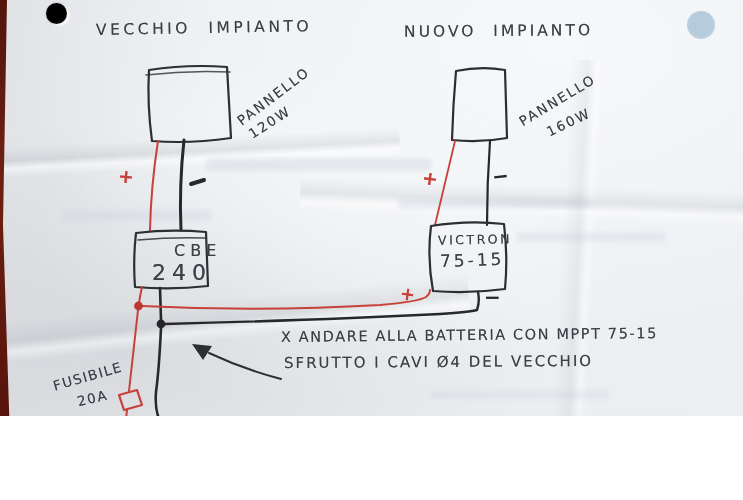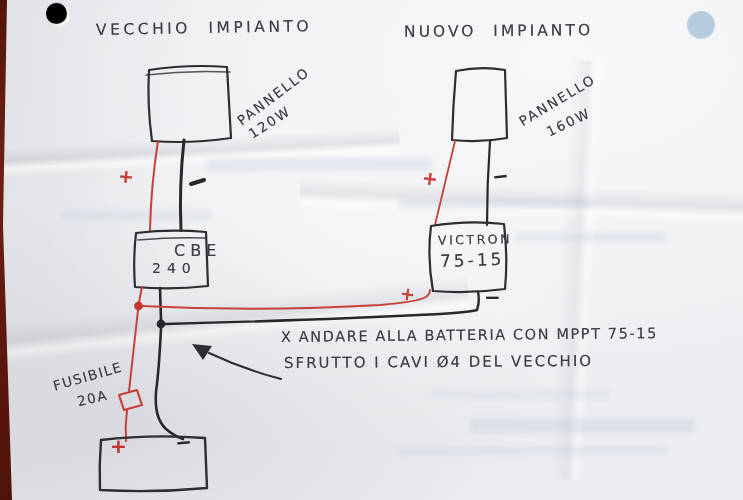--- a/index.html
+++ b/index.html
@@ -1,18 +1,18 @@
 <!DOCTYPE html>
 <html><head>
 <meta charset="utf-8">
 <style>
   html,body{margin:0;padding:0;}
   #stage{
     position:relative;
-    width:743px;height:500px;
+    width:743px;height:416px;
     overflow:hidden;
     font-family:"DejaVu Sans",sans-serif;
     background:
       radial-gradient(900px 520px at 75% 12%, #f7f8fa 0%, rgba(247,248,250,0) 60%),
       radial-gradient(760px 420px at 18% 85%, rgba(150,152,162,0.22) 0%, rgba(150,152,162,0) 55%),
       radial-gradient(500px 300px at 45% 55%, rgba(255,255,255,0.5) 0%, rgba(255,255,255,0) 60%),
       linear-gradient(100deg, rgba(120,122,132,0.10), rgba(120,122,132,0) 28%),
       #eceef1;
   }
   .crease{position:absolute;pointer-events:none;}
@@ -105,21 +105,21 @@
   <div class="hw" style="left:96px;top:19px;font-size:15.5px;letter-spacing:3.5px;word-spacing:9px;transform:rotate(-1deg);">VECCHIO IMPIANTO</div>
   <div class="hw" style="left:404px;top:22px;font-size:15.5px;letter-spacing:3px;word-spacing:9px;transform:rotate(-0.5deg);">NUOVO IMPIANTO</div>
 
   <div class="hw" style="left:230px;top:88px;font-size:13.5px;letter-spacing:2px;transform:rotate(-37deg);">PANNELLO</div>
   <div class="hw" style="left:246px;top:114px;font-size:13.5px;letter-spacing:2px;transform:rotate(-33deg);">120W</div>
 
   <div class="hw" style="left:514px;top:92px;font-size:13.5px;letter-spacing:2px;transform:rotate(-31deg);">PANNELLO</div>
   <div class="hw" style="left:545px;top:114px;font-size:13.5px;letter-spacing:2px;transform:rotate(-26deg);">160W</div>
 
   <div class="hw" style="left:147px;top:241px;font-size:16px;letter-spacing:5px;margin-left:27px;">CBE</div>
-  <div class="hw" style="left:152px;top:260px;font-size:14px;letter-spacing:6px;">240</div>
+  <div class="hw" style="left:152px;top:260px;font-size:22px;letter-spacing:6px;">240</div>
 
   <div class="hw" style="left:438px;top:232px;font-size:12.5px;letter-spacing:2.5px;transform:rotate(-1deg);">VICTRON</div>
   <div class="hw" style="left:440px;top:250px;font-size:17px;letter-spacing:3px;transform:rotate(-2deg);">75-15</div>
 
   <div class="hw" style="left:52px;top:368px;font-size:13.5px;letter-spacing:1.5px;transform:rotate(-16deg);">FUSIBILE</div>
   <div class="hw" style="left:77px;top:390px;font-size:13.5px;letter-spacing:1.5px;transform:rotate(-13deg);">20A</div>
 
   <div class="sign hw-red" style="left:118px;top:165px;font-size:19px;transform:rotate(5deg);">+</div>
   <div class="sign hw-red" style="left:422px;top:167px;font-size:19px;transform:rotate(7deg);">+</div>
   <div class="sign" style="left:492px;top:164px;font-size:20px;color:#26282c;transform:rotate(-6deg);">−</div>

